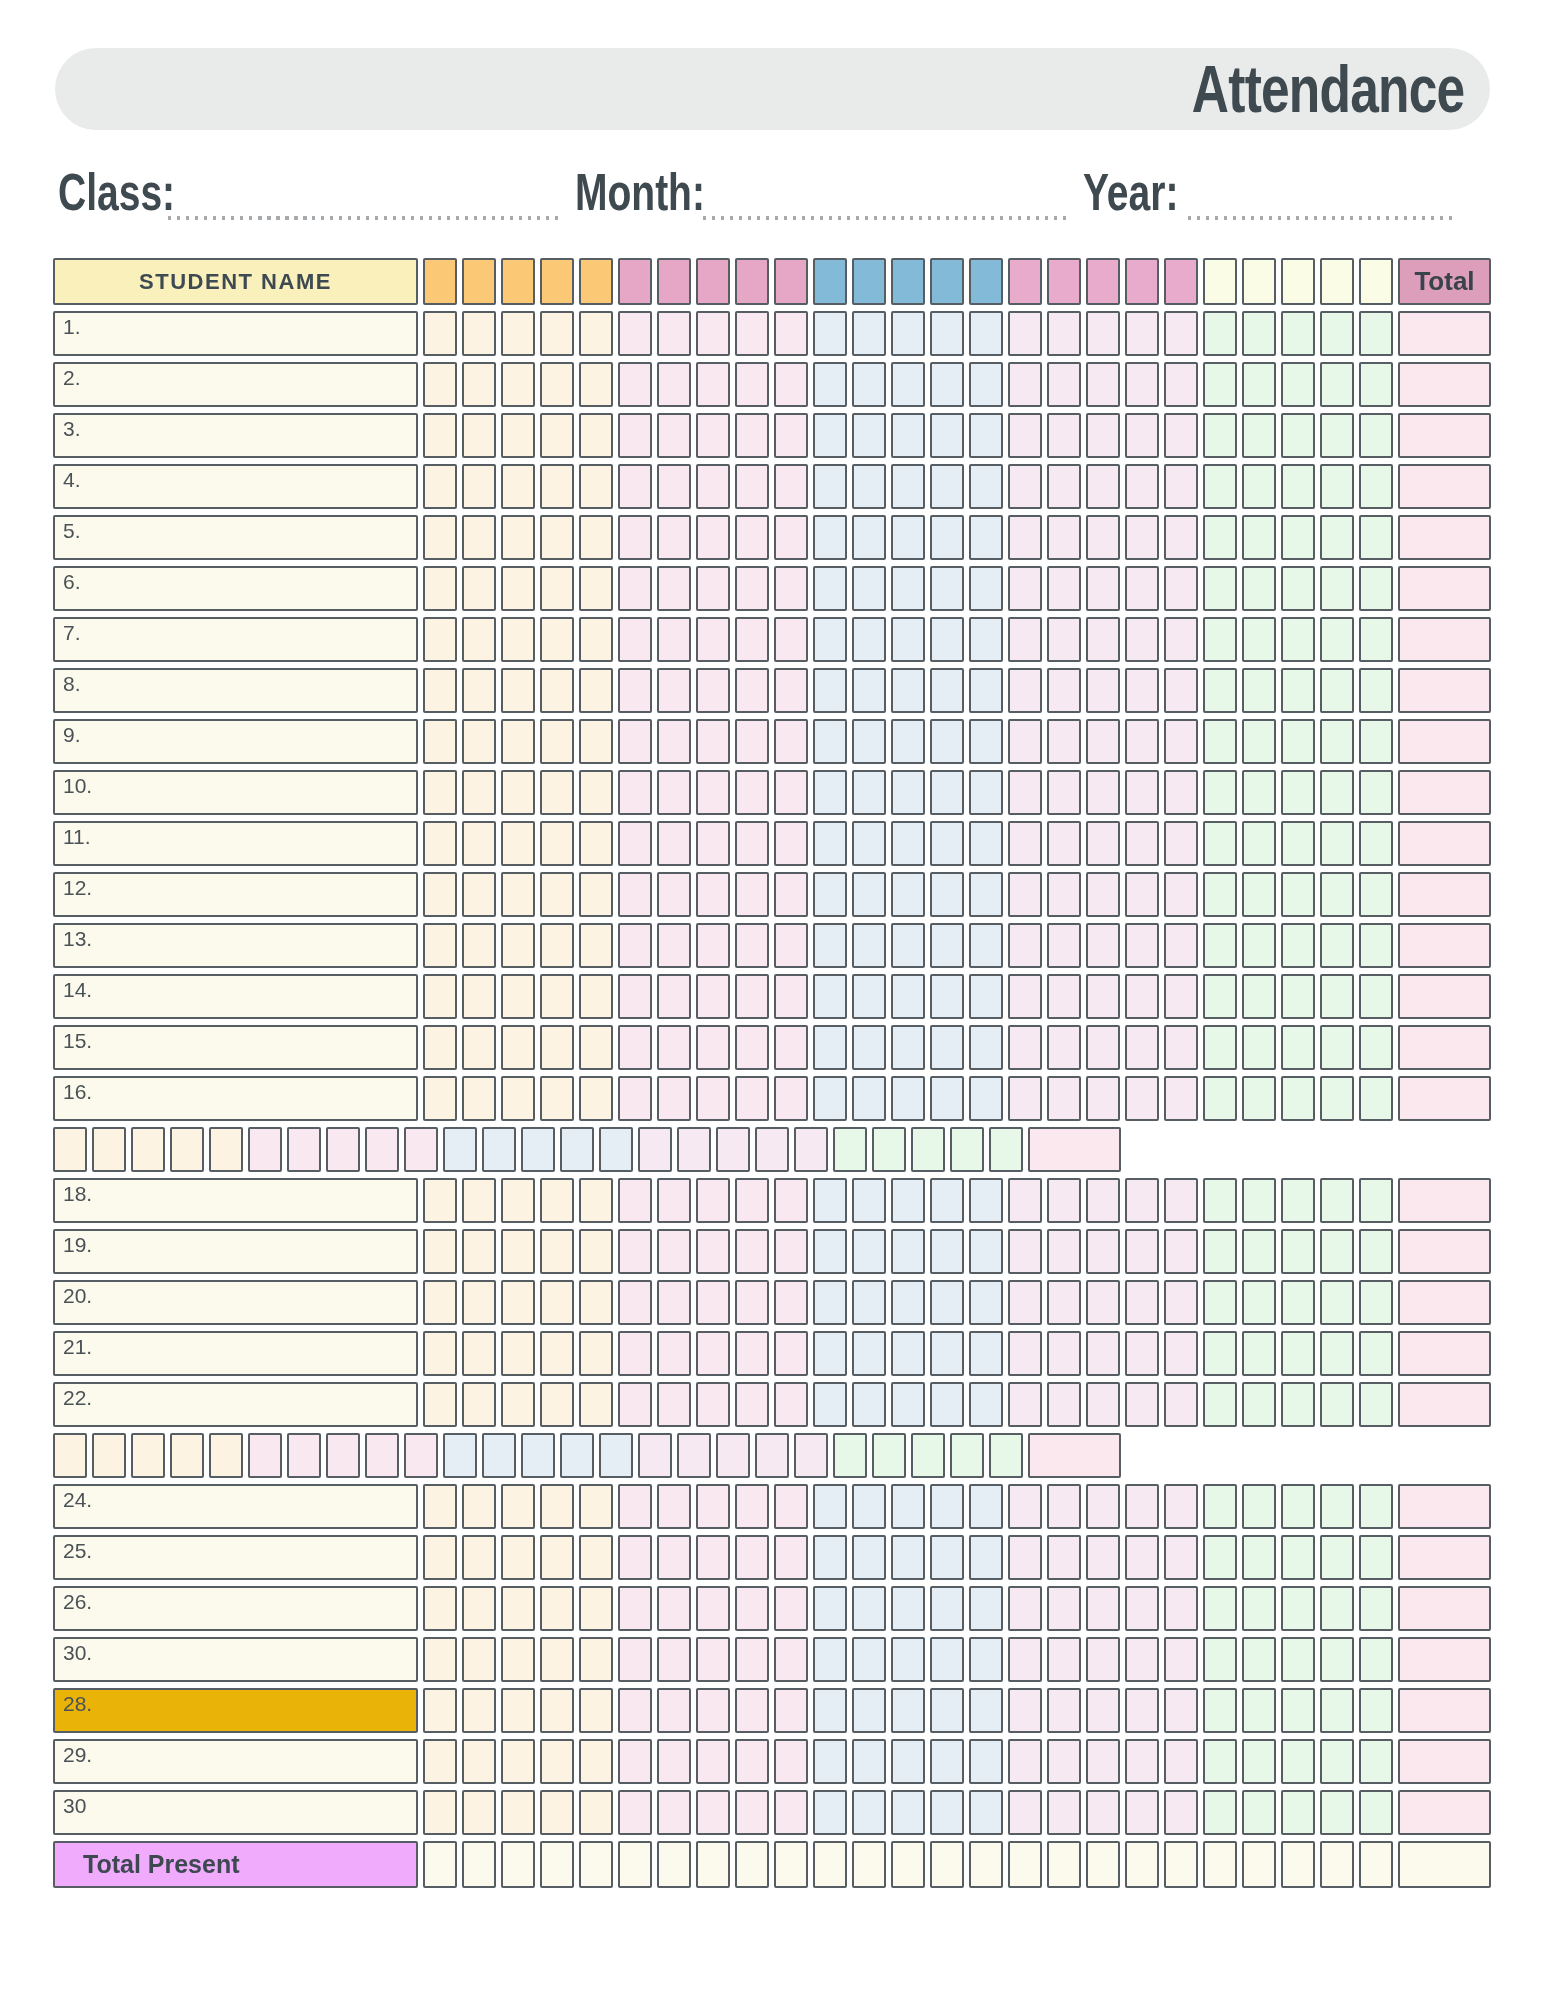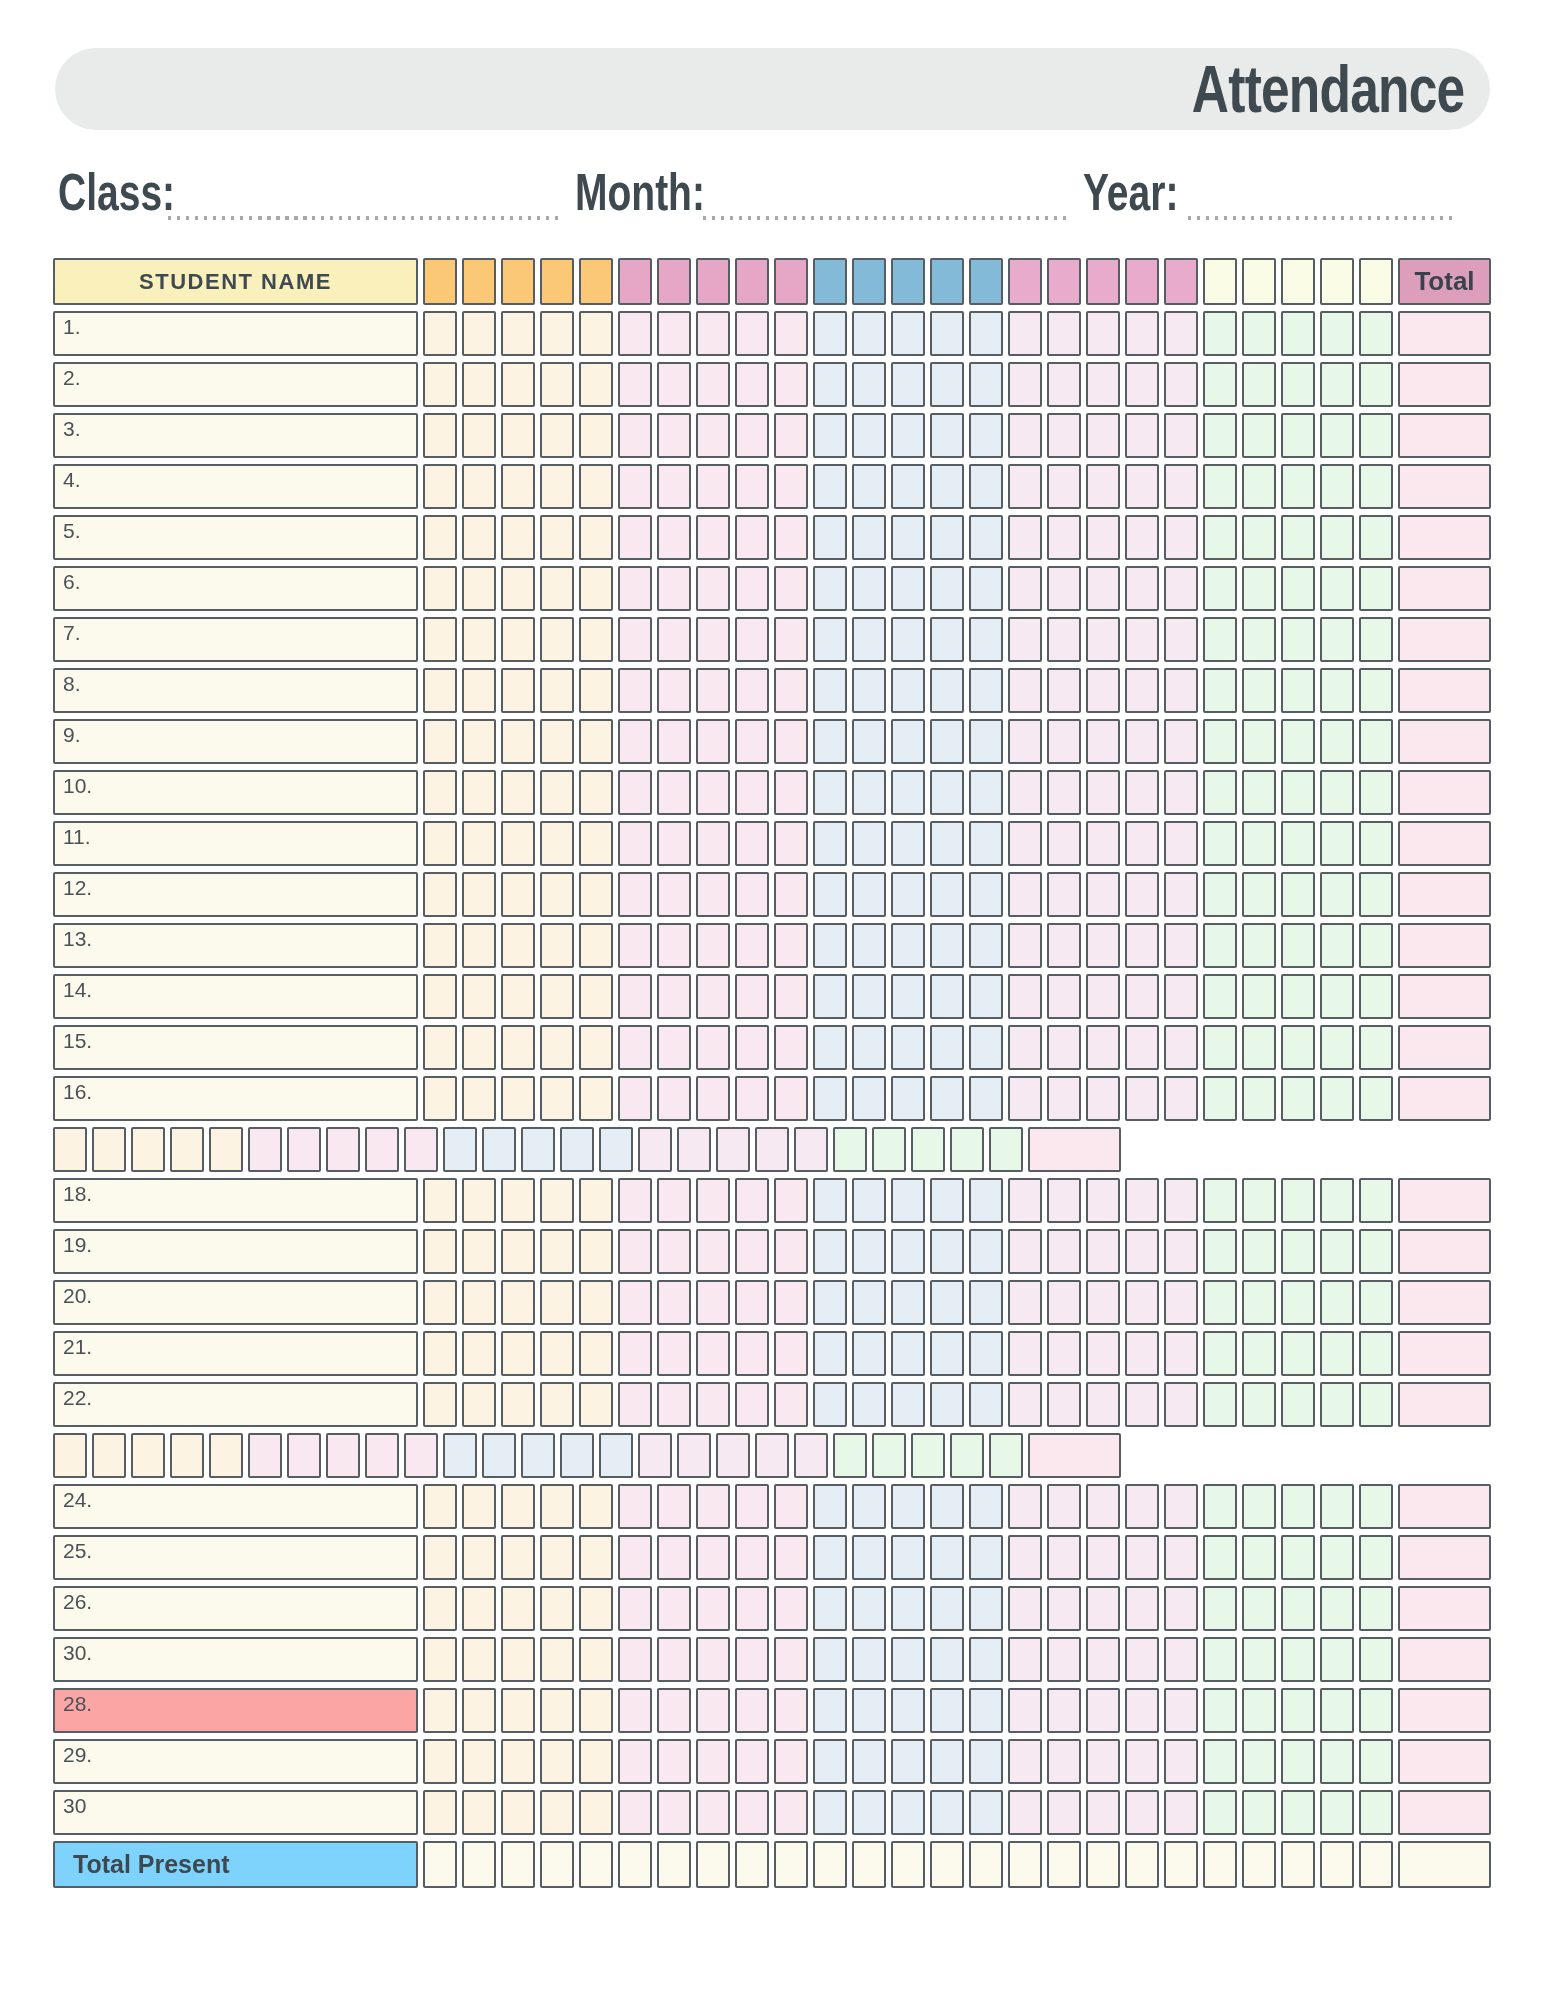--- a/index.html
+++ b/index.html
@@ -35,21 +35,21 @@
   .totalcell{width:93px;}
 
   .hdr-name{background:#FAF0BB;display:flex;align-items:center;justify-content:center;
         font-size:22px;font-weight:bold;letter-spacing:1.5px;color:#3E4A52;}
   .hdr-total{background:#DD9EBC;display:flex;align-items:center;justify-content:center;
         font-size:26px;font-weight:bold;color:#39434B;}
   .dots-blue{background-image:radial-gradient(#8FB3CF 1.1px,rgba(0,0,0,0) 1.3px);background-size:6px 6px;}
   .dots-yellow{background-image:radial-gradient(#E4DF8F 1.1px,rgba(0,0,0,0) 1.3px);background-size:6px 6px;}
 
   .body-name{background:#FCFAEC;padding:1px 8px;font-size:21px;color:#4A5257;line-height:1.25;}
-  .tp-name{background:#7dd3fc;display:flex;align-items:center;padding:0 18px;
+  .tp-name{background:#f0abfc;display:flex;align-items:center;padding:0 28px;
         font-size:25px;font-weight:bold;color:#3E4850;}
   .trow.footer{height:47px;}
 </style>
 </head>
 <body>
 
 <div class="page">
 
   <div class="pill">
     <div class="pill-title">Attendance</div>
@@ -821,21 +821,21 @@
           <div class="cell daycell" style="background: rgb(247, 233, 242);"></div>
           <div class="cell daycell" style="background: rgb(247, 233, 242);"></div>
           <div class="cell daycell" style="background: rgb(247, 233, 242);"></div>
           <div class="cell daycell" style="background: rgb(231, 248, 232);"></div>
           <div class="cell daycell" style="background: rgb(231, 248, 232);"></div>
           <div class="cell daycell" style="background: rgb(231, 248, 232);"></div>
           <div class="cell daycell" style="background: rgb(231, 248, 232);"></div>
           <div class="cell daycell" style="background: rgb(231, 248, 232);"></div>
           <div class="cell totalcell" style="background: rgb(251, 232, 238);"></div>
         </div><div class="trow">
-          <div class="cell namecell body-name" style="background: #fca5a5;"><span>28.</span></div>
+          <div class="cell namecell body-name" style="background: #eab308;"><span>28.</span></div>
           <div class="cell daycell" style="background: rgb(252, 243, 226);"></div>
           <div class="cell daycell" style="background: rgb(252, 243, 226);"></div>
           <div class="cell daycell" style="background: rgb(252, 243, 226);"></div>
           <div class="cell daycell" style="background: rgb(252, 243, 226);"></div>
           <div class="cell daycell" style="background: rgb(252, 243, 226);"></div>
           <div class="cell daycell" style="background: rgb(250, 232, 241);"></div>
           <div class="cell daycell" style="background: rgb(250, 232, 241);"></div>
           <div class="cell daycell" style="background: rgb(250, 232, 241);"></div>
           <div class="cell daycell" style="background: rgb(250, 232, 241);"></div>
           <div class="cell daycell" style="background: rgb(250, 232, 241);"></div>

